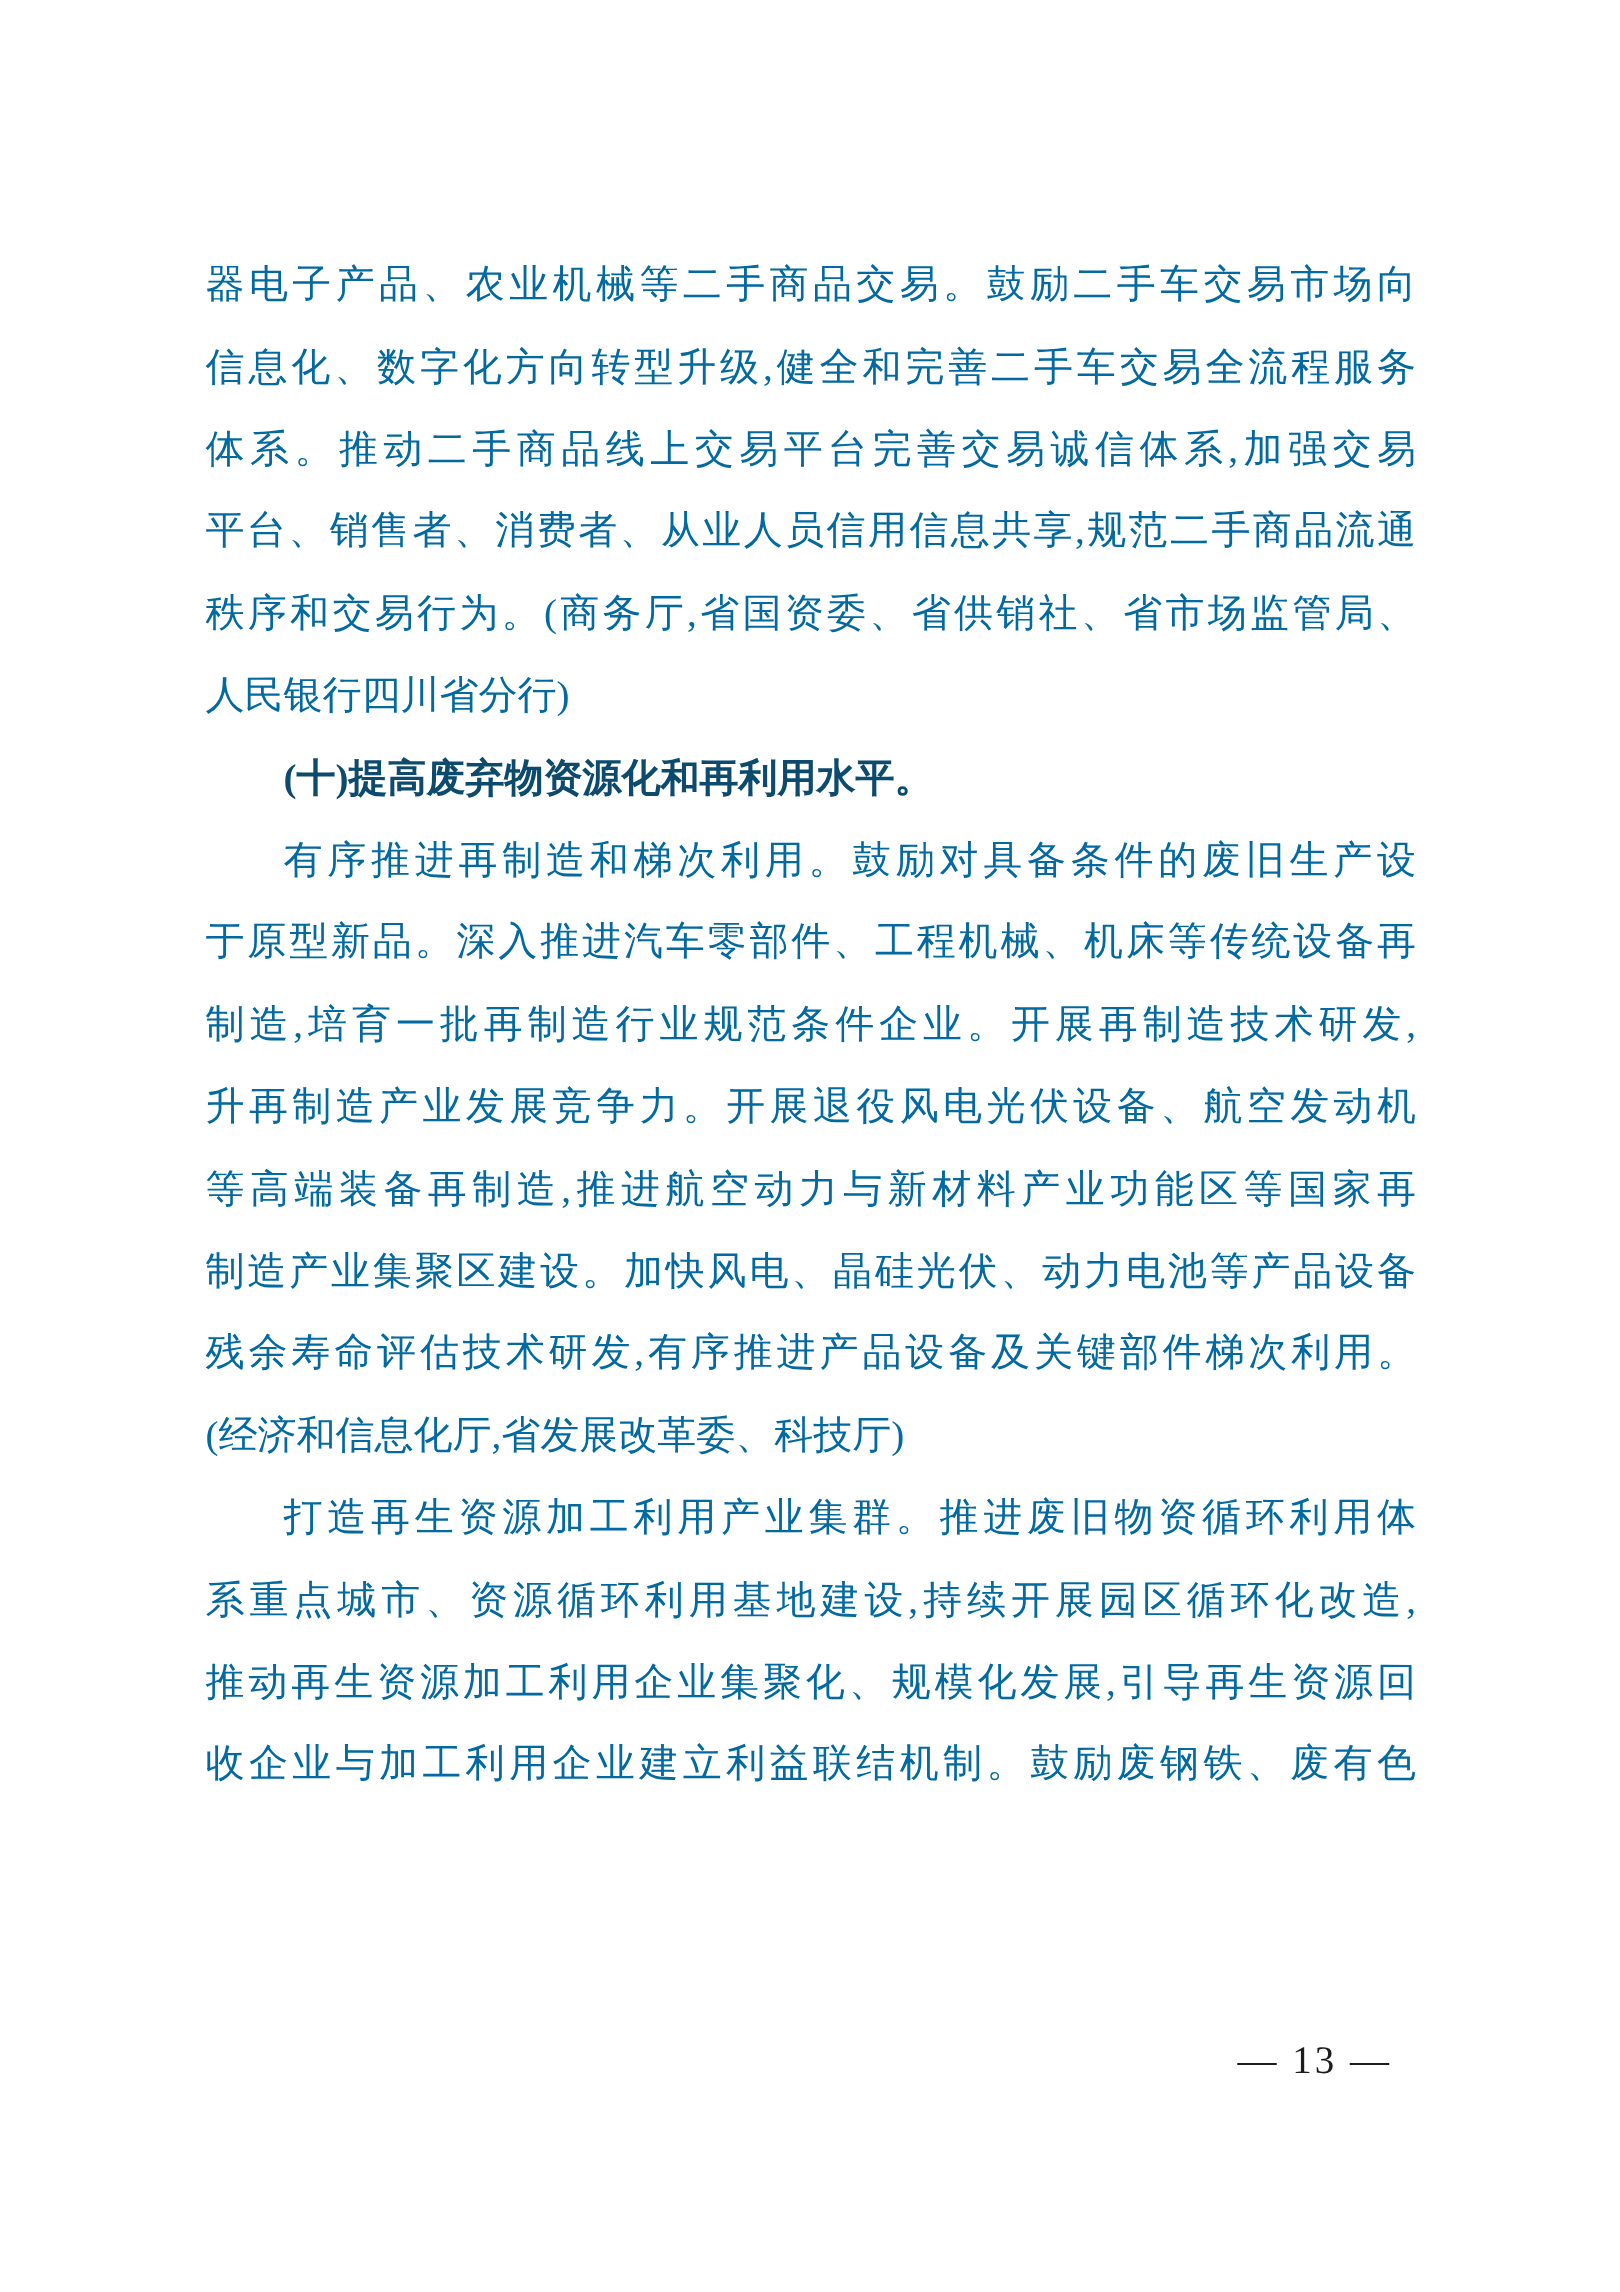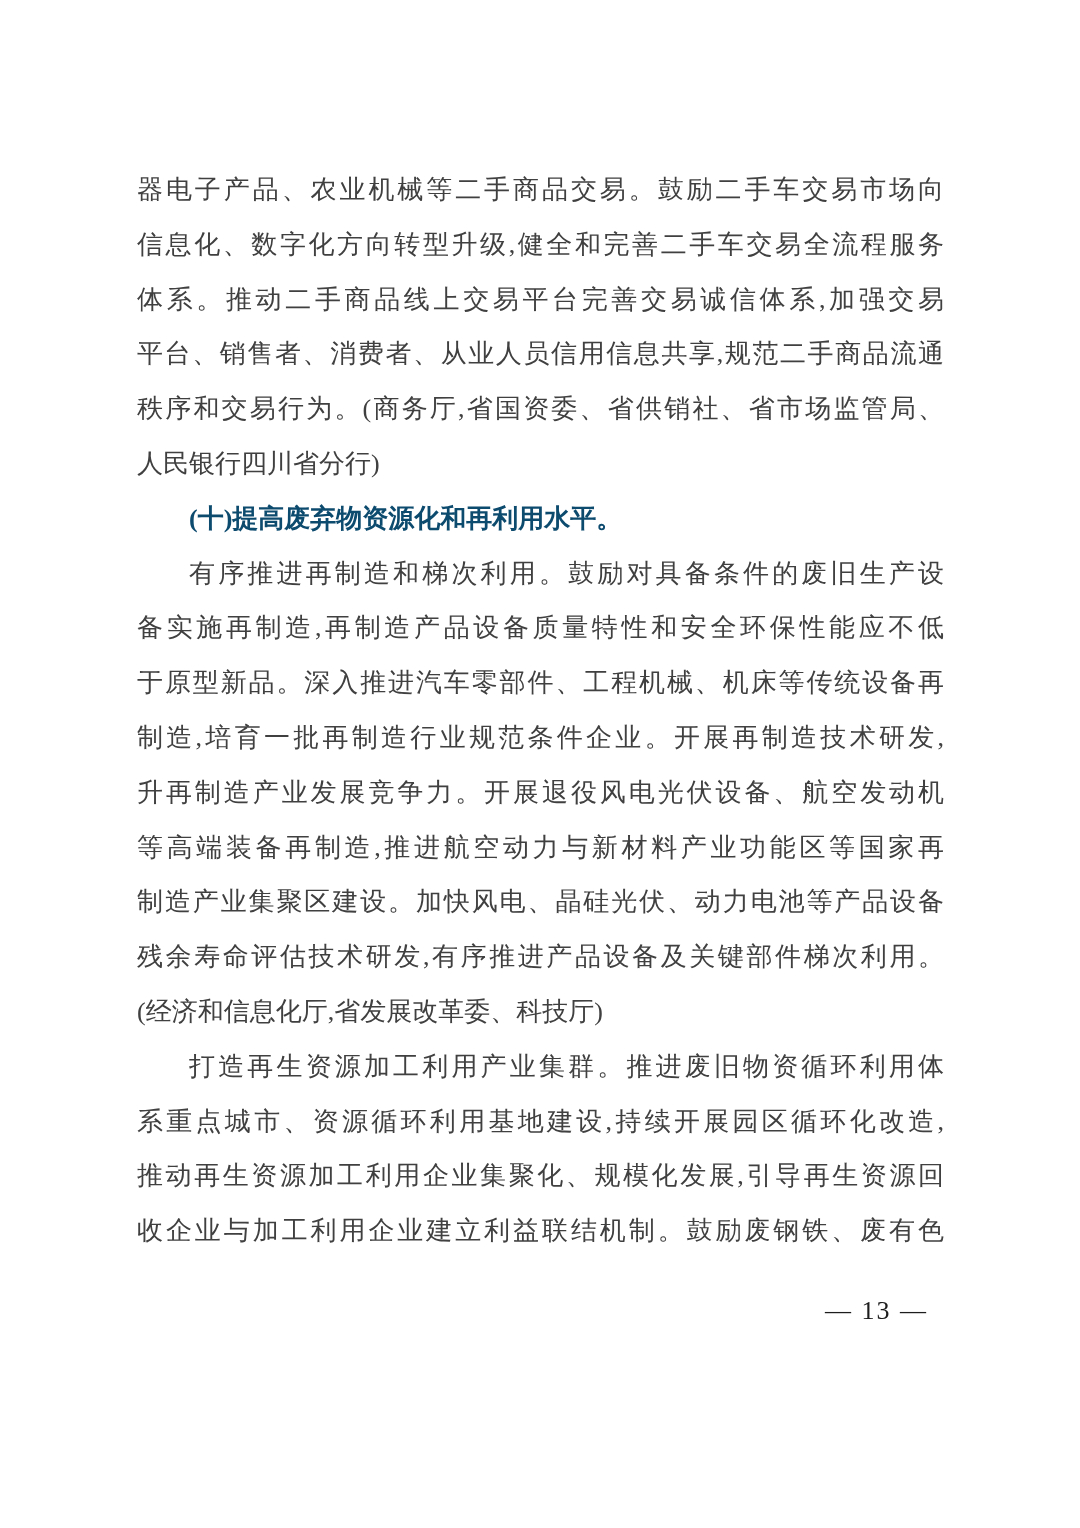--- a/index.html
+++ b/index.html
@@ -18,62 +18,61 @@
   .content {
     position: absolute;
     left: 137px;
     top: 163px;
     width: 807px;
   }
   .line {
     font-size: 26px;
     line-height: 54.8px;
     height: 54.8px;
-    color: #404040;
+    color: #0369a1;
     text-align: justify;
     text-justify: inter-character;
     text-align-last: justify;
     overflow: hidden;
     white-space: normal;
   }
   .line.s {
     text-align: center;
     text-align-last: left;
   }
   .line.ind {
     text-indent: 2em;
   }
   .line.heading {
     font-weight: 700;
     color: #0c4a6e;
   }
   .footer {
     position: absolute;
-    top: 1295px;
+    top: 1358px;
     right: 152px;
     font-size: 26px;
     line-height: 32px;
     color: #1d1d1d;
     letter-spacing: 2px;
   }
 </style>
 </head>
 <body>
 
 <div class="page">
   <div class="content">
     <div class="line j">器电子产品、农业机械等二手商品交易。鼓励二手车交易市场向</div>
     <div class="line j">信息化、数字化方向转型升级,健全和完善二手车交易全流程服务</div>
     <div class="line j">体系。推动二手商品线上交易平台完善交易诚信体系,加强交易</div>
     <div class="line j">平台、销售者、消费者、从业人员信用信息共享,规范二手商品流通</div>
     <div class="line j">秩序和交易行为。(商务厅,省国资委、省供销社、省市场监管局、</div>
     <div class="line s">人民银行四川省分行)</div>
     <div class="line s ind heading">(十)提高废弃物资源化和再利用水平。</div>
     <div class="line j ind">有序推进再制造和梯次利用。鼓励对具备条件的废旧生产设</div>
-    <div class="line j">备实施再制造,再制造产品设备质量特性和安全环保性能应不低</div>
     <div class="line j">于原型新品。深入推进汽车零部件、工程机械、机床等传统设备再</div>
     <div class="line j">制造,培育一批再制造行业规范条件企业。开展再制造技术研发,</div>
     <div class="line j">升再制造产业发展竞争力。开展退役风电光伏设备、航空发动机</div>
     <div class="line j">等高端装备再制造,推进航空动力与新材料产业功能区等国家再</div>
     <div class="line j">制造产业集聚区建设。加快风电、晶硅光伏、动力电池等产品设备</div>
     <div class="line j">残余寿命评估技术研发,有序推进产品设备及关键部件梯次利用。</div>
     <div class="line s">(经济和信息化厅,省发展改革委、科技厅)</div>
     <div class="line j ind">打造再生资源加工利用产业集群。推进废旧物资循环利用体</div>
     <div class="line j">系重点城市、资源循环利用基地建设,持续开展园区循环化改造,</div>
     <div class="line j">推动再生资源加工利用企业集聚化、规模化发展,引导再生资源回</div>

